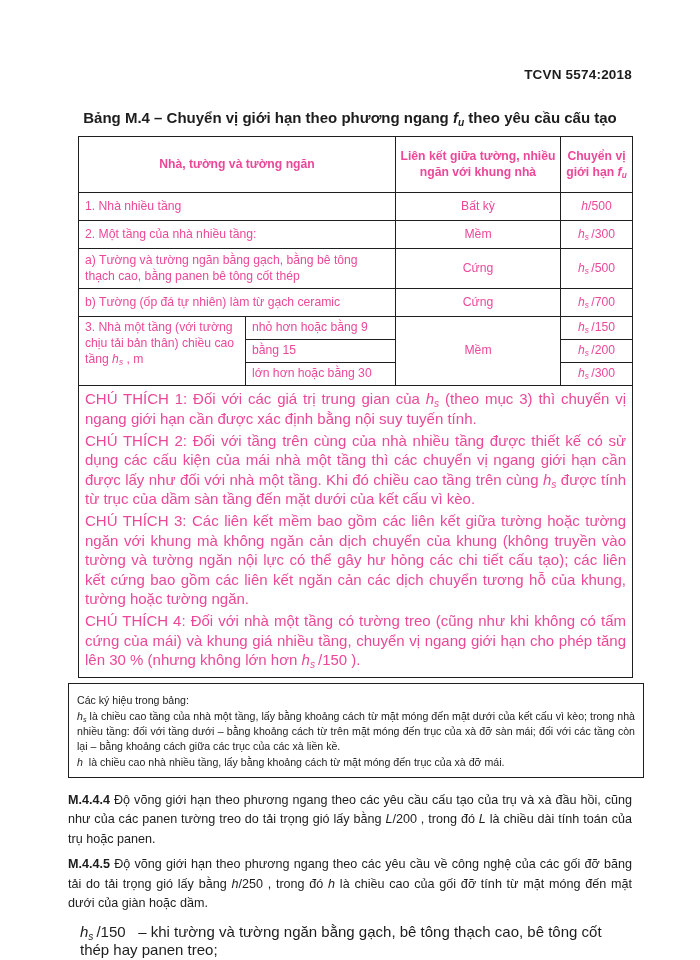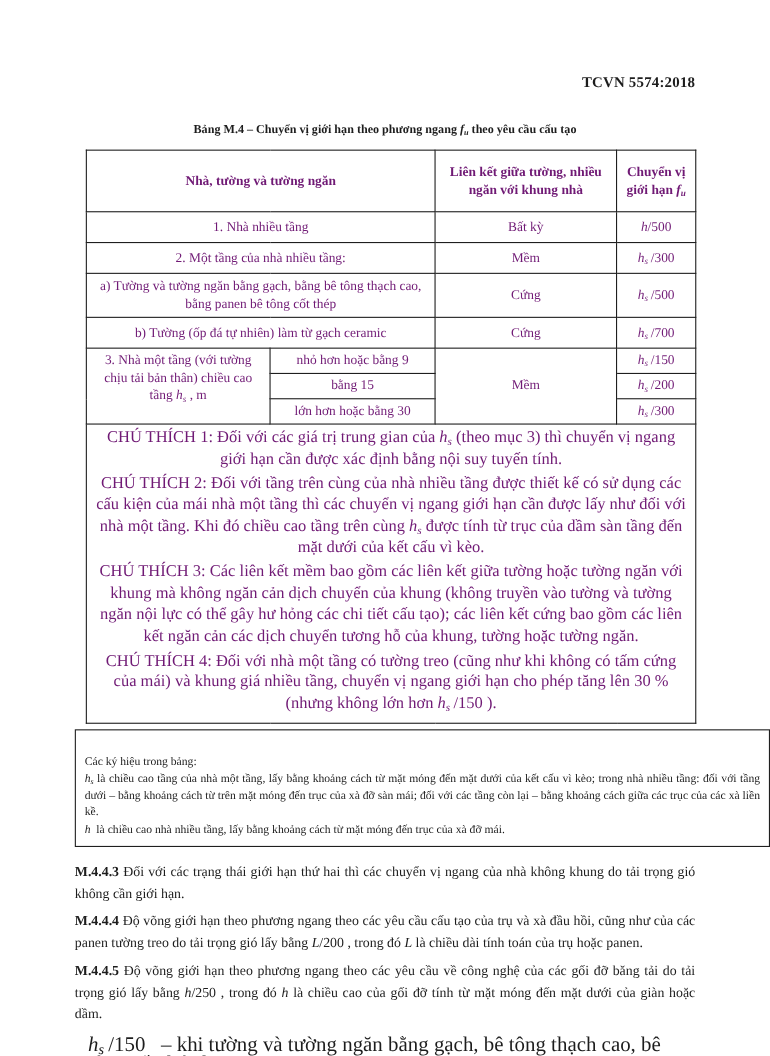--- a/index.html
+++ b/index.html
@@ -1,60 +1,59 @@
 <!DOCTYPE html>
 <html lang="vi"><head>
 <meta charset="utf-8">
 <style>
   html,body{margin:0;padding:0;background:#e8e8e8;}
   .page{
     width:700px;height:960px;background:#ffffff;position:relative;
     box-sizing:border-box;padding:66px 68px 0 68px;
-    font-family:Liberation Serif, serif;color:#1d1d1d;
+    font-family:Liberation Sans, sans-serif;color:#1d1d1d;
     overflow:hidden;
   }
   .doc-header{text-align:right;font-weight:bold;font-size:13.5px;line-height:17px;letter-spacing:.2px;}
-  .table-title{text-align:center;font-weight:bold;font-size:11px;margin-top:27px;line-height:16px;}
+  .table-title{text-align:center;font-weight:bold;font-size:15px;margin-top:27px;line-height:16px;}
   .table-title i{font-weight:bold;}
   sub{font-size:.68em;vertical-align:-0.25em;line-height:0;}
   i{font-style:italic;}
 
   table.main{
     border-collapse:collapse;table-layout:fixed;
     width:554px;margin:10px 0 0 10px;
-    font-size:12.2px;color:#701a75;
+    font-size:12.2px;color:#ec4899;
   }
   table.main th,table.main td{
     border:1.5px solid #1f1f1f;padding:3px 6px;line-height:1.3;
     overflow:hidden;
-    text-align:center;
   }
   table.main th{font-weight:bold;text-align:center;vertical-align:middle;padding:4px 2px;}
   table.main th i{font-weight:bold;}
   tr.h-head{height:56px;}
   tr.h-28{height:28px;}
   tr.h-40{height:40px;}
   tr.h-23{height:23px;}
   .c-label{text-align:left;vertical-align:middle;}
   .c-top{text-align:left;vertical-align:top;padding-top:4px;}
   .c-mid{text-align:center;vertical-align:middle;}
   td.notes-cell{padding:5px 8px 6px 8px;font-size:15px;line-height:1.38;text-align:justify;vertical-align:top;}
   td.notes-cell p{margin:0 0 2.5px 0;}
   td.notes-cell p:last-child{margin-bottom:4px;}
 
   .symbols-box{
-    border:1.5px solid #1f1f1f;margin-top:5px;padding:20px 8px 6px 8px;
-    font-size:10.6px;line-height:1.42;width:632px;box-sizing:border-box;margin-left:0;
+    border:1.5px solid #1f1f1f;margin-top:5px;padding:8px 8px 6px 8px;
+    font-size:10.6px;line-height:1.42;width:576px;box-sizing:border-box;margin-left:0;
   }
   .symbols-box p{margin:1px 0;text-align:justify;}
 
   .sections{margin-top:13px;font-size:12.6px;line-height:19.5px;}
   .sections .para{margin:0 0 6px 0;text-align:justify;}
   .sections .para b{font-weight:bold;}
-  .final-line{margin:9px 0 12px 12px;font-size:19px;line-height:18px;text-align:left;}
+  .final-line{margin:9px 0 12px 12px;font-size:15px;line-height:18px;text-align:left;}
   .page-number{text-align:right;margin-top:15px;padding-right:13px;font-size:12.6px;}
 </style>
 </head>
 <body>
 
 <div class="page">
 
   <div class="doc-header">TCVN 5574:2018</div>
 
   <div class="table-title">Bảng M.4 – Chuyển vị giới hạn theo phương ngang <i>f<sub>u</sub></i> theo yêu cầu cấu tạo</div>
@@ -119,20 +118,19 @@
     </tbody>
   </table>
 
   <div class="symbols-box">
     <p>Các ký hiệu trong bảng:</p>
     <p><i>h<sub>s</sub></i> là chiều cao tầng của nhà một tầng, lấy bằng khoảng cách từ mặt móng đến mặt dưới của kết cấu vì kèo; trong nhà nhiều tầng: đối với tầng dưới – bằng khoảng cách từ trên mặt móng đến trục của xà đỡ sàn mái; đối với các tầng còn lại – bằng khoảng cách giữa các trục của các xà liền kề.</p>
     <p><i>h</i>&nbsp; là chiều cao nhà nhiều tầng, lấy bằng khoảng cách từ mặt móng đến trục của xà đỡ mái.</p>
   </div>
 
   <div class="sections">
-    <p class="para"><b>M.4.4.3</b> <span>Đối với các trạng thái giới hạn thứ hai thì các chuyển vị ngang của nhà không khung do tải trọng gió không cần giới hạn.</span></p>
     <p class="para"><b>M.4.4.4</b> <span>Độ võng giới hạn theo phương ngang theo các yêu cầu cấu tạo của trụ và xà đầu hồi, cũng như của các panen tường treo do tải trọng gió lấy bằng <i>L</i>/200 , trong đó <i>L</i> là chiều dài tính toán của trụ hoặc panen.</span></p>
     <p class="para"><b>M.4.4.5</b> <span>Độ võng giới hạn theo phương ngang theo các yêu cầu về công nghệ của các gối đỡ băng tải do tải trọng gió lấy bằng <i>h</i>/250 , trong đó <i>h</i> là chiều cao của gối đỡ tính từ mặt móng đến mặt dưới của giàn hoặc dầm.</span></p>
     <p class="final-line"><i>h<sub>s</sub></i> /150&nbsp;&nbsp; – khi tường và tường ngăn bằng gạch, bê tông thạch cao, bê tông cốt thép hay panen treo;</p>
   </div>
 
 
 </div>
 
 </body></html>

